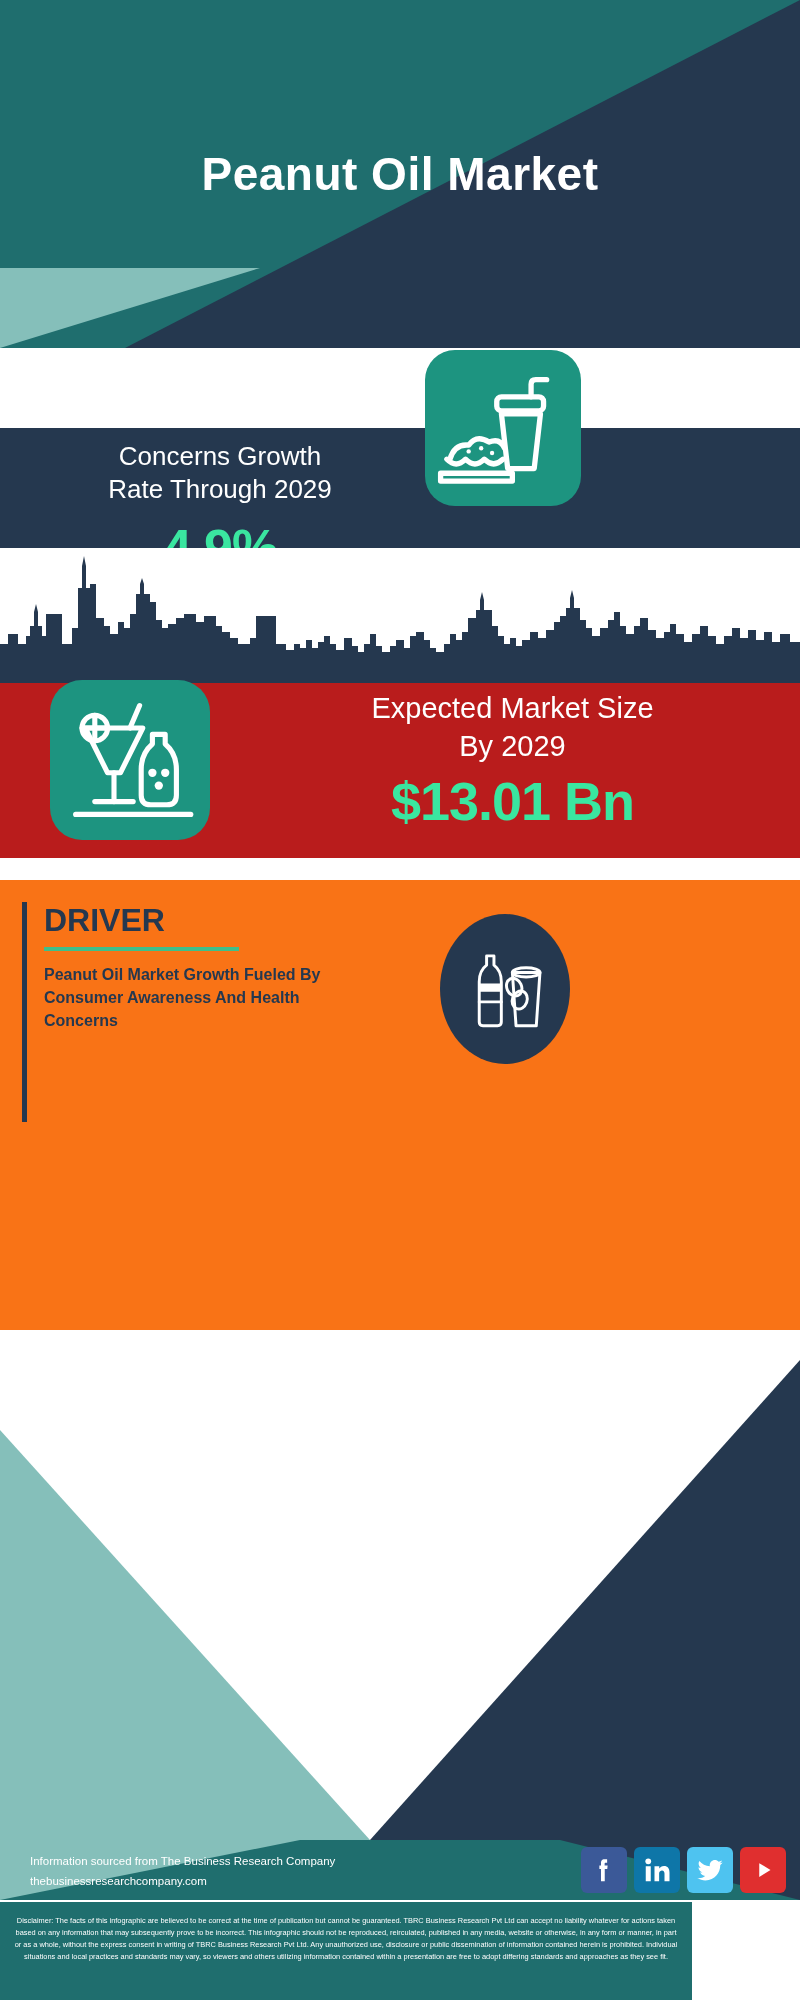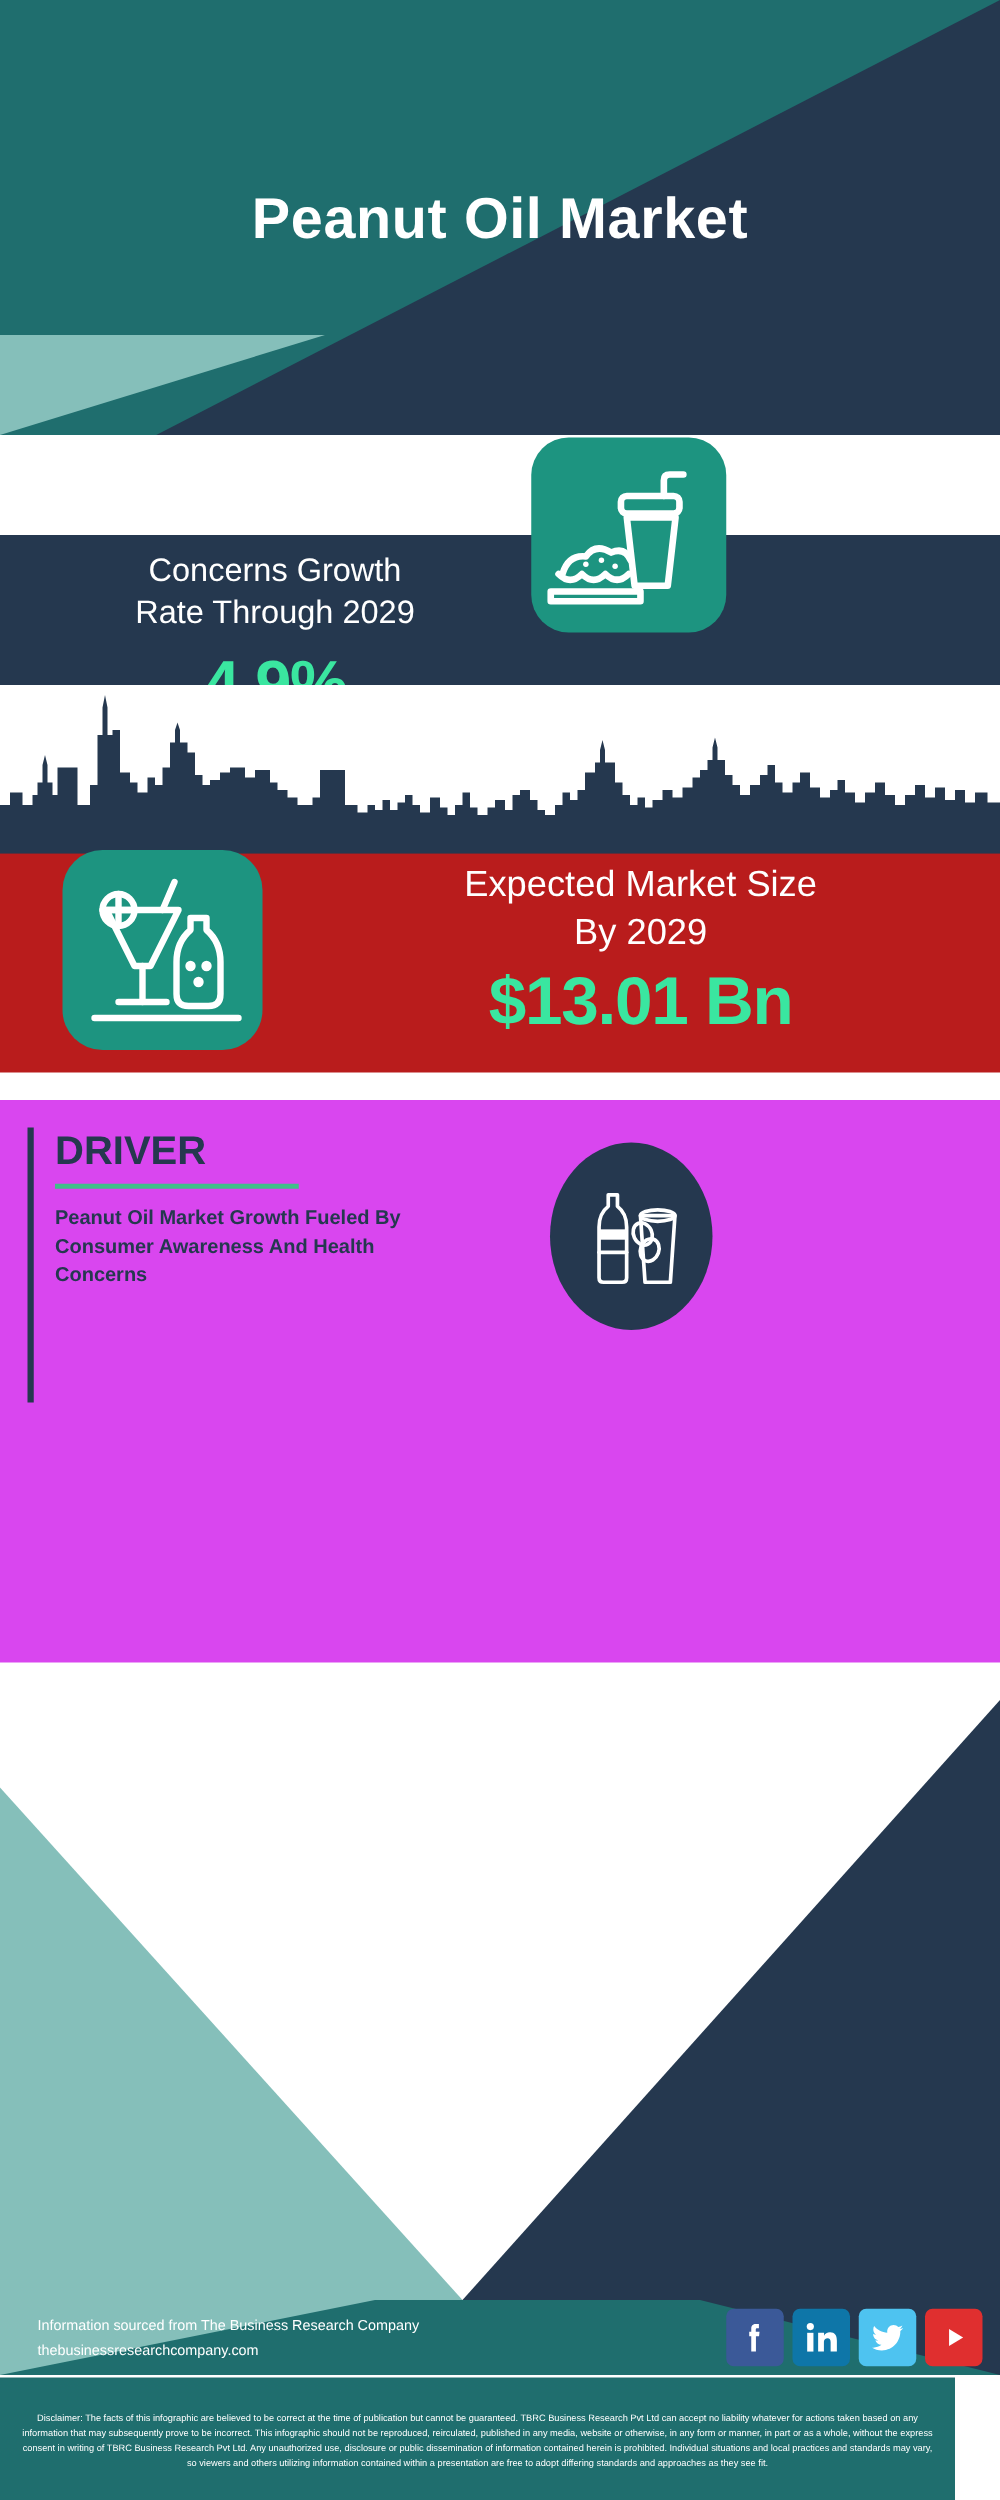--- a/index.html
+++ b/index.html
@@ -73,21 +73,21 @@
     position:absolute; left:240px; top:690px; width:545px;
     color:#ffffff; font-size:29px; line-height:1.3; text-align:center;
   }
   .market-value {
     position:absolute; left:240px; top:770px; width:545px;
     color:#3ae6a0; font-size:54px; font-weight:bold; text-align:center;
     letter-spacing:-1px;
   }
 
   
-  .cards { position:absolute; left:0; top:880px; width:800px; height:460px; background:#d946ef; }
+  .cards { position:absolute; left:0; top:880px; width:800px; height:460px; background:#f97316; }
   .card { position:absolute; }
   .card-bar {
     position:absolute; left:0; top:0; width:5px; height:100%;
     background:#25384f;
   }
   .card-body { position:absolute; left:22px; top:0; width:330px; }
   .card-heading {
     color:#25384f; font-weight:bold; letter-spacing:0px;
   }
   .card-rule {
@@ -120,23 +120,23 @@
   .socials {
     position:absolute; right:14px; top:7px; display:flex; gap:7px; z-index:6;
   }
   .soc {
     width:46px; height:46px; border-radius:6px;
     display:flex; align-items:center; justify-content:center;
   }
 
   
   .disclaimer {
-    position:absolute; left:0; top:1900px; width:764px; height:100px;
+    position:absolute; left:0; top:1900px; width:692px; height:100px;
     background:#1f6e6e; border-top:2px solid #ffffff;
-    padding:27px 14px 0 14px;
+    padding:13px 14px 0 14px;
   }
   .disclaimer p {
     color:#ffffff; font-size:7.4px; line-height:1.62; text-align:center;
   }
 </style>
 </head>
 <body>
 
 <div class="page">
 

